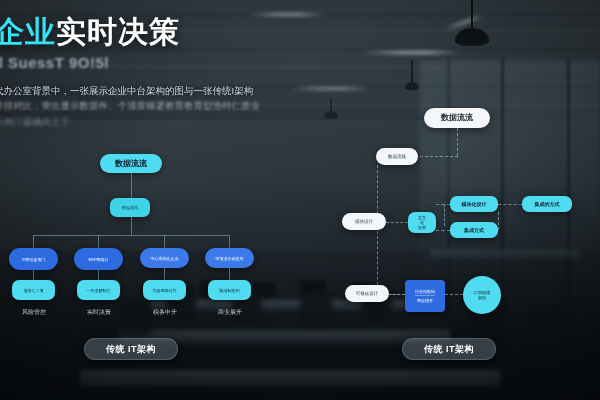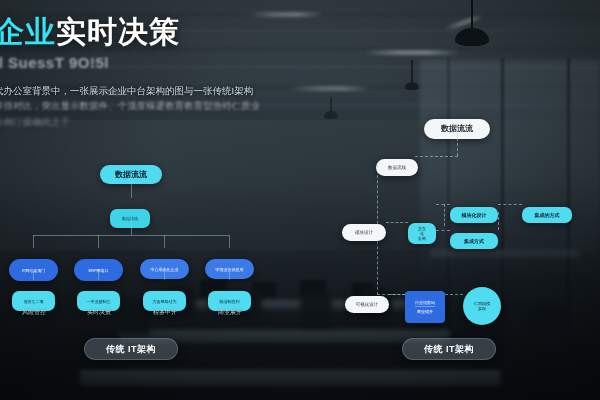--- a/index.html
+++ b/index.html
@@ -47,21 +47,21 @@
   .desc{margin-top:12px;font-size:9.5px;line-height:1.65;color:#ccd6de;
       width:272px;filter:blur(.35px);text-shadow:0 1px 4px rgba(0,0,0,.8);}
   .desc .fade2{opacity:.72;filter:blur(.9px);display:block;}
   .desc .fade3{opacity:.5;filter:blur(1.5px);display:block;}
 
   
   .diagram{position:absolute;z-index:5;}
   .node{position:absolute;display:flex;align-items:center;justify-content:center;
       text-align:center;font-size:5px;line-height:1.25;color:#ffffff;
       border-radius:7px;box-shadow:0 2px 7px rgba(0,0,0,.45);
-      padding:2px 9px;box-sizing:border-box;margin-top:11px;}
+      padding:2px 9px;box-sizing:border-box;}
   .node.cy{background:#4fdcf0;color:#123;}
   .node.cy2{background:#3fd3ea;color:#0d2a33;}
   .node.blue{background:#2f6be0;color:#fff;}
   .node.blue2{background:#3b7ae8;color:#fff;}
   .node.white{background:#f4f7f9;color:#2a3138;box-shadow:0 2px 8px rgba(0,0,0,.5);}
   .node.pill{border-radius:20px;}
   .node.circle{border-radius:50%;}
   .node.big{font-size:8px;font-weight:bold;}
   .node.mid{font-size:6px;font-weight:bold;}
   .node.blur1{filter:blur(.45px);}

